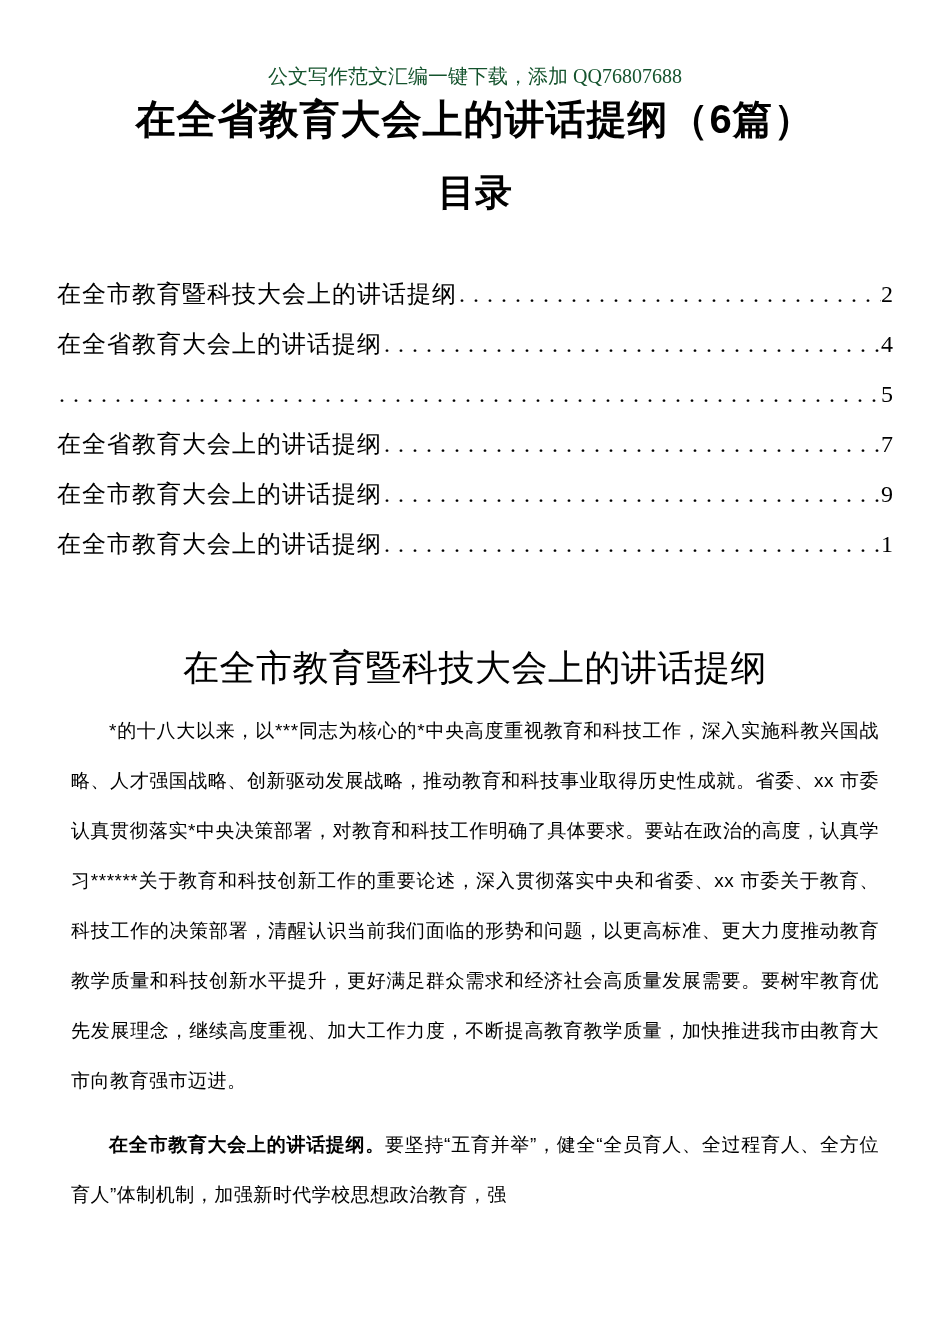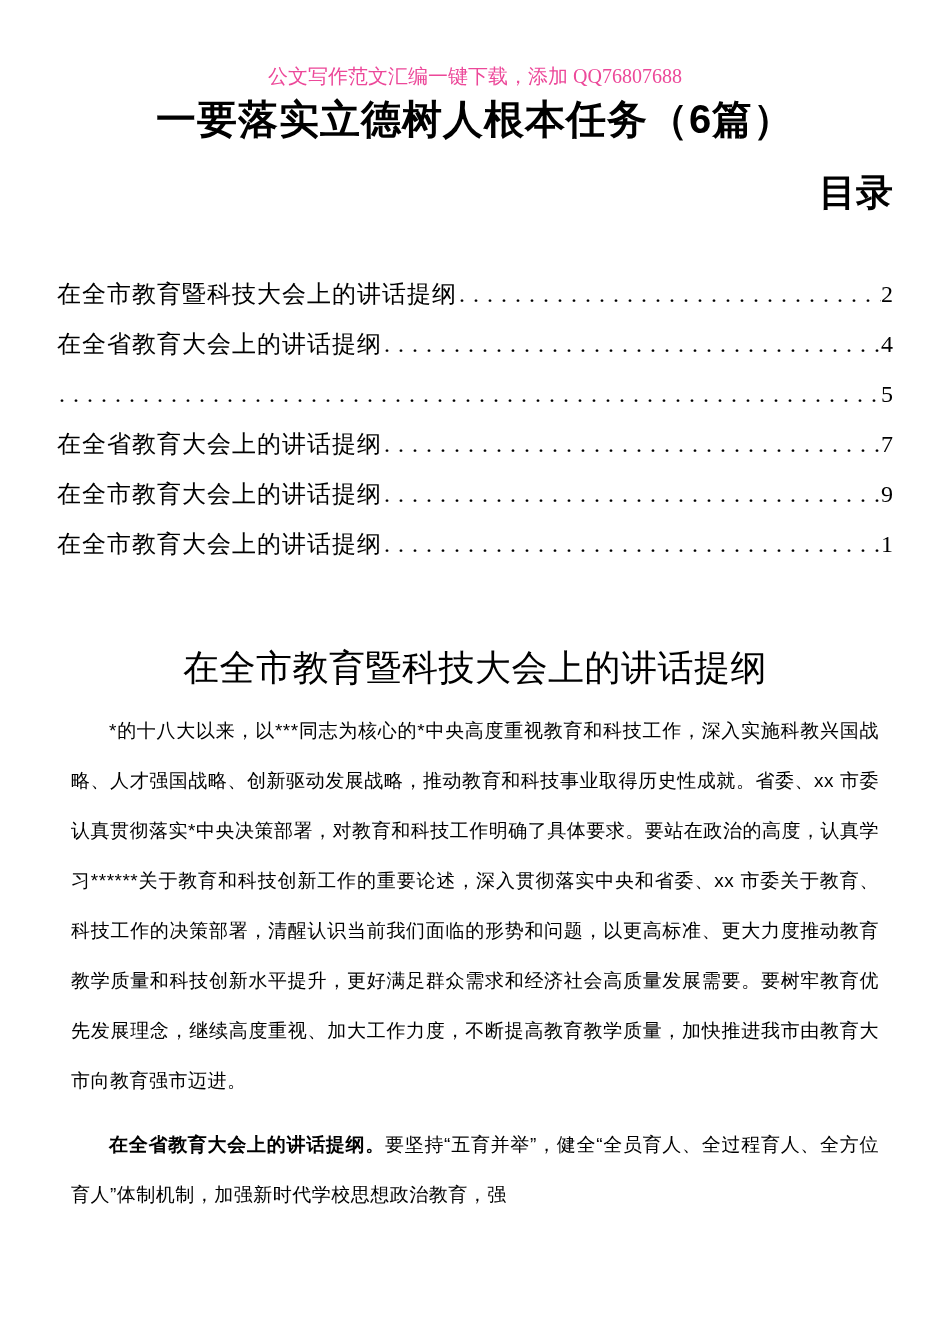--- a/index.html
+++ b/index.html
@@ -18,33 +18,33 @@
     box-sizing: border-box;
     padding: 0 57px;
     font-family: "Liberation Sans", "DejaVu Sans", sans-serif;
   }
   .watermark {
     padding-top: 63px;
     text-align: center;
     font-family: "Liberation Serif", "DejaVu Serif", serif;
     font-size: 20px;
     line-height: 26px;
-    color: #ec4899;
+    color: #14532d;
   }
   .doc-title {
     margin: 4px 0 0 0;
     text-align: center;
     font-size: 40px;
     line-height: 52px;
     font-weight: 700;
     letter-spacing: 1px;
   }
   .toc-title {
     margin: 26px 0 0 0;
-    text-align: right;
+    text-align: center;
     font-size: 37px;
     line-height: 44px;
     font-weight: 700;
   }
   .toc {
     margin-top: 54px;
   }
   .toc-row {
     display: flex;
     align-items: baseline;
@@ -94,21 +94,21 @@
     font-weight: 700;
   }
 </style>
 </head>
 <body>
 
 <div class="page">
 
   <div class="watermark">公文写作范文汇编一键下载，添加 QQ76807688</div>
 
-  <h1 class="doc-title">一要落实立德树人根本任务（6篇）</h1>
+  <h1 class="doc-title">在全省教育大会上的讲话提纲（6篇）</h1>
 
   <h2 class="toc-title">目录</h2>
 
   <div class="toc">
     <div class="toc-row">
       <span class="toc-label">在全市教育暨科技大会上的讲话提纲</span>
       <span class="dots">................................................................................</span>
       <span class="toc-page">2</span>
     </div>
     <div class="toc-row">
@@ -134,16 +134,16 @@
       <span class="toc-label">在全市教育大会上的讲话提纲</span>
       <span class="dots">................................................................................</span>
       <span class="toc-page">1</span>
     </div>
   </div>
 
   <h2 class="section-heading">在全市教育暨科技大会上的讲话提纲</h2>
 
   <div class="article">
     <p class="para">*的十八大以来，以***同志为核心的*中央高度重视教育和科技工作，深入实施科教兴国战略、人才强国战略、创新驱动发展战略，推动教育和科技事业取得历史性成就。省委、xx 市委认真贯彻落实*中央决策部署，对教育和科技工作明确了具体要求。要站在政治的高度，认真学习******关于教育和科技创新工作的重要论述，深入贯彻落实中央和省委、xx 市委关于教育、科技工作的决策部署，清醒认识当前我们面临的形势和问题，以更高标准、更大力度推动教育教学质量和科技创新水平提升，更好满足群众需求和经济社会高质量发展需要。要树牢教育优先发展理念，继续高度重视、加大工作力度，不断提高教育教学质量，加快推进我市由教育大市向教育强市迈进。</p>
-    <p class="para"><span class="lead">在全省教育大会上的讲话提纲。</span><span>要坚持“五育并举”，健全“全员育人、全过程育人、全方位育人”体制机制，加强新时代学校思想政治教育，强</span></p>
+    <p class="para"><span class="lead">在全市教育大会上的讲话提纲。</span><span>要坚持“五育并举”，健全“全员育人、全过程育人、全方位育人”体制机制，加强新时代学校思想政治教育，强</span></p>
   </div>
 
 </div>
 
 </body></html>

